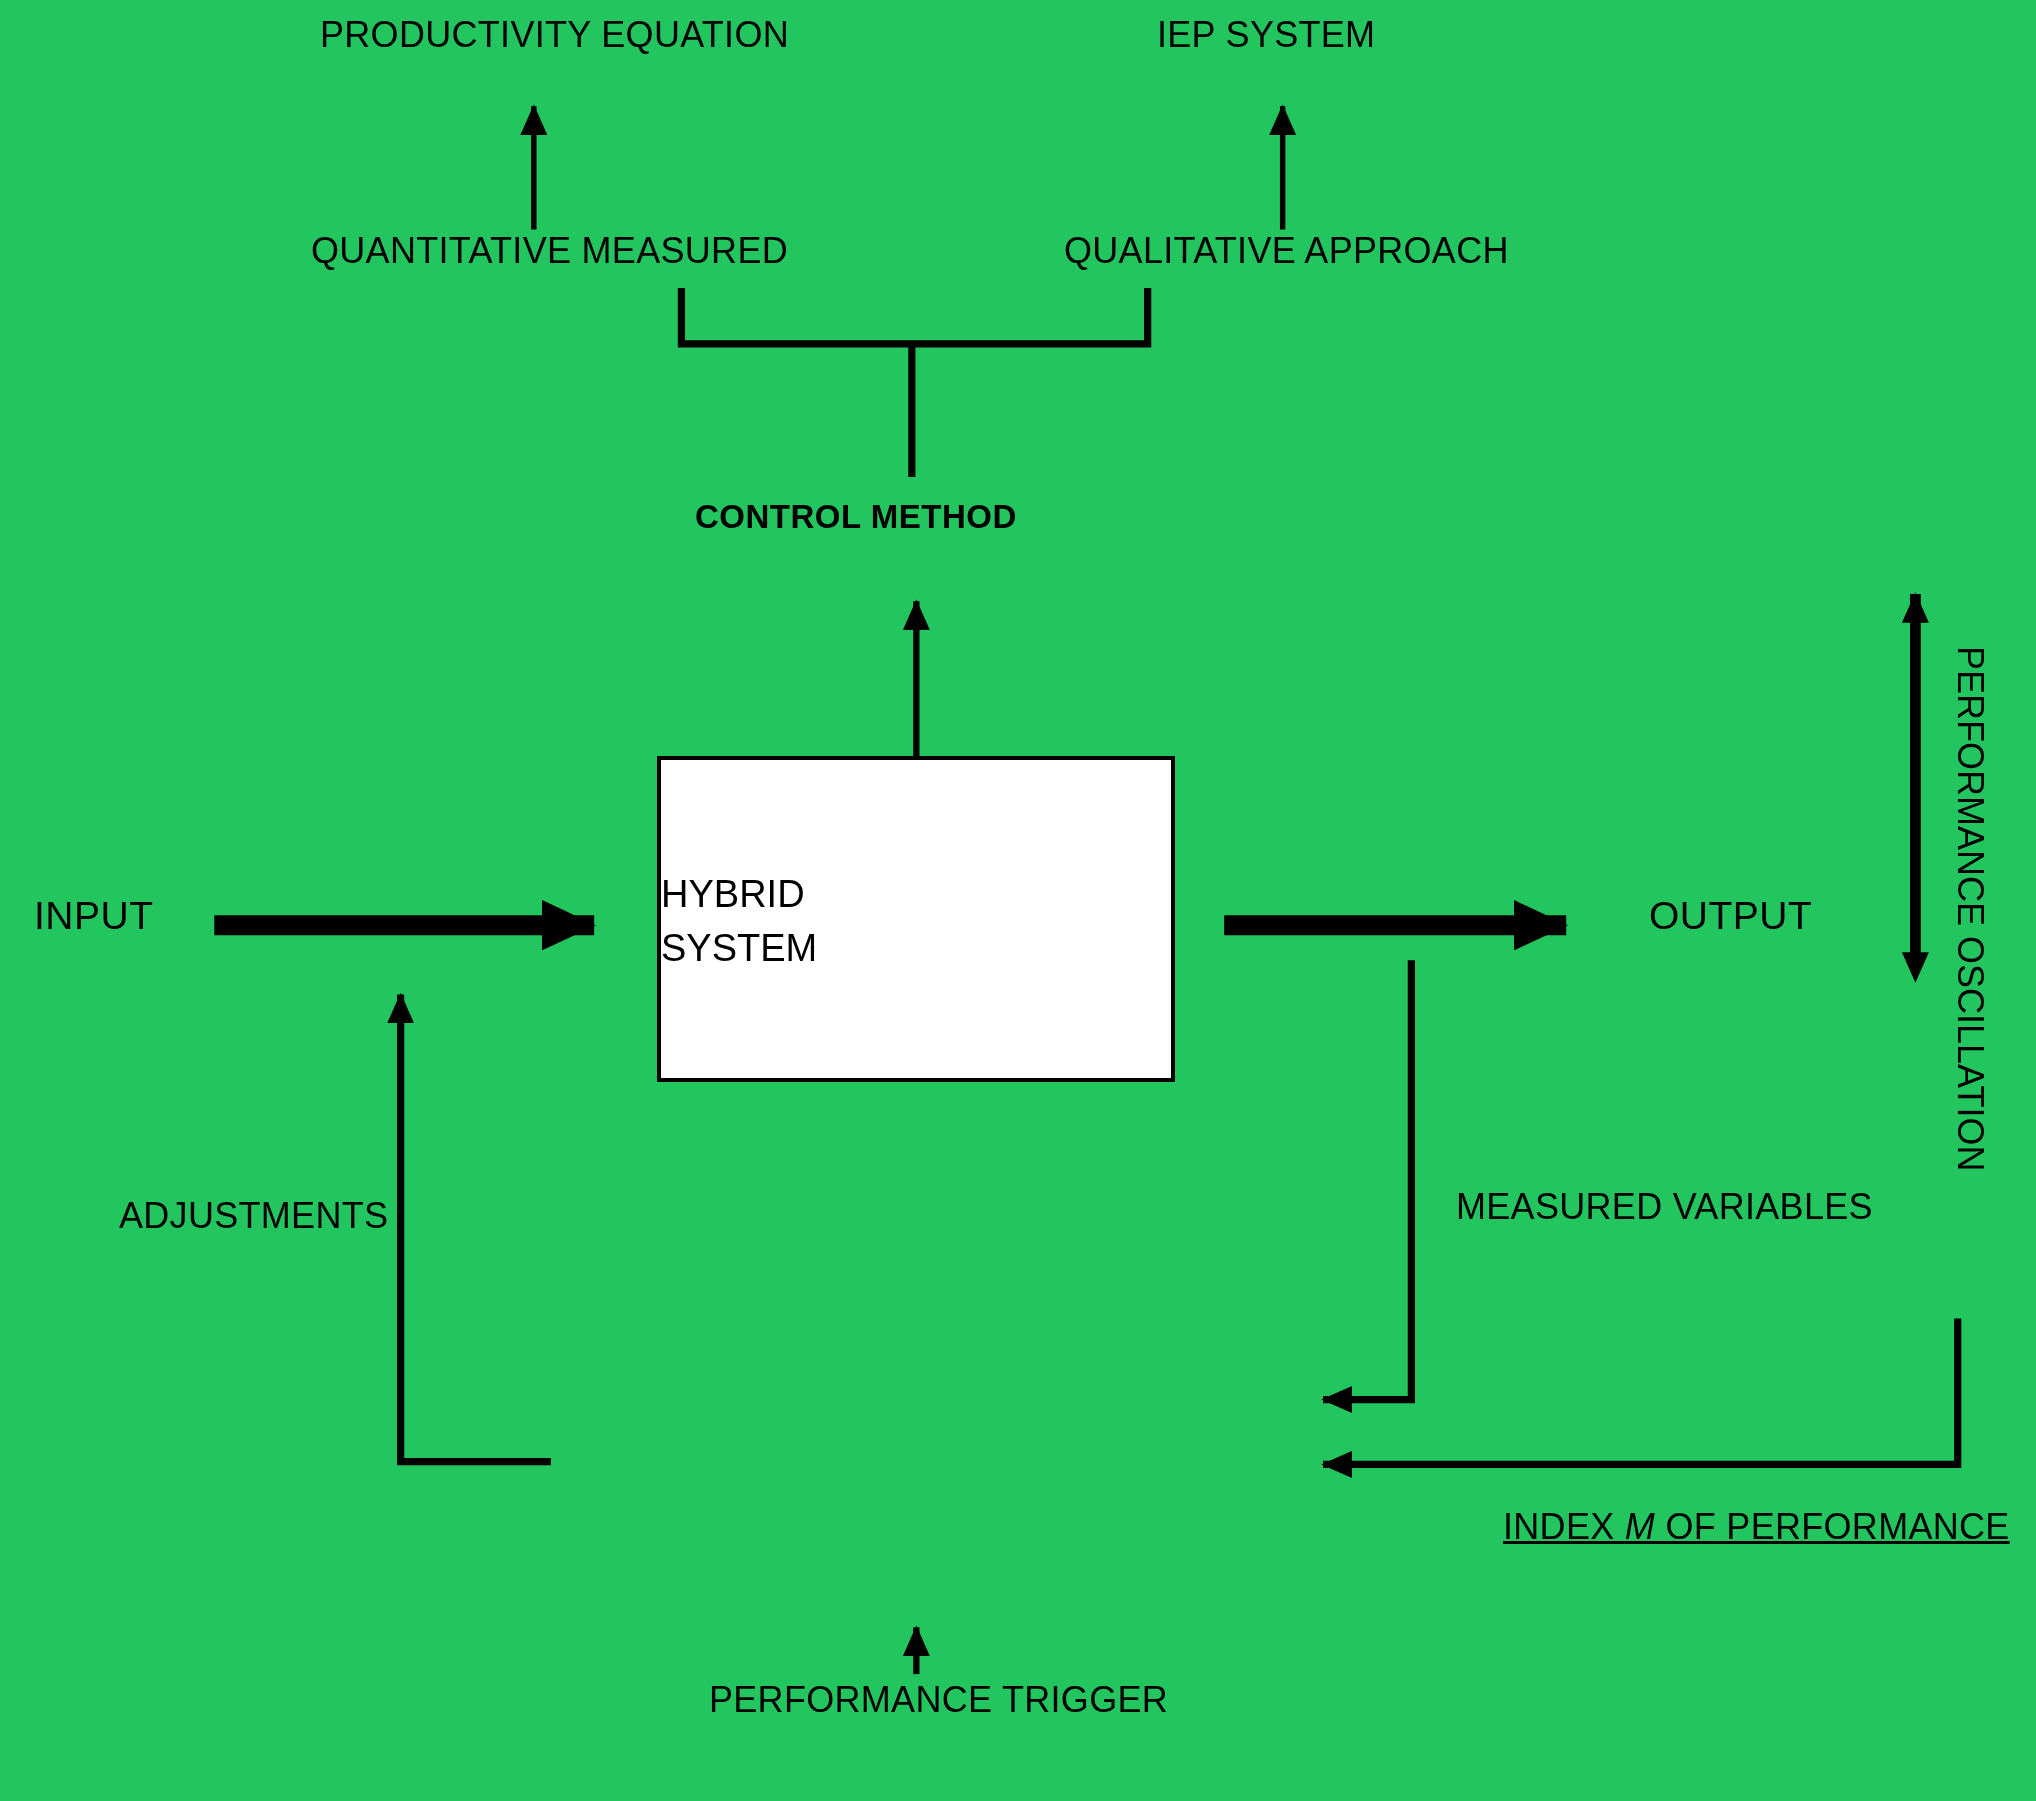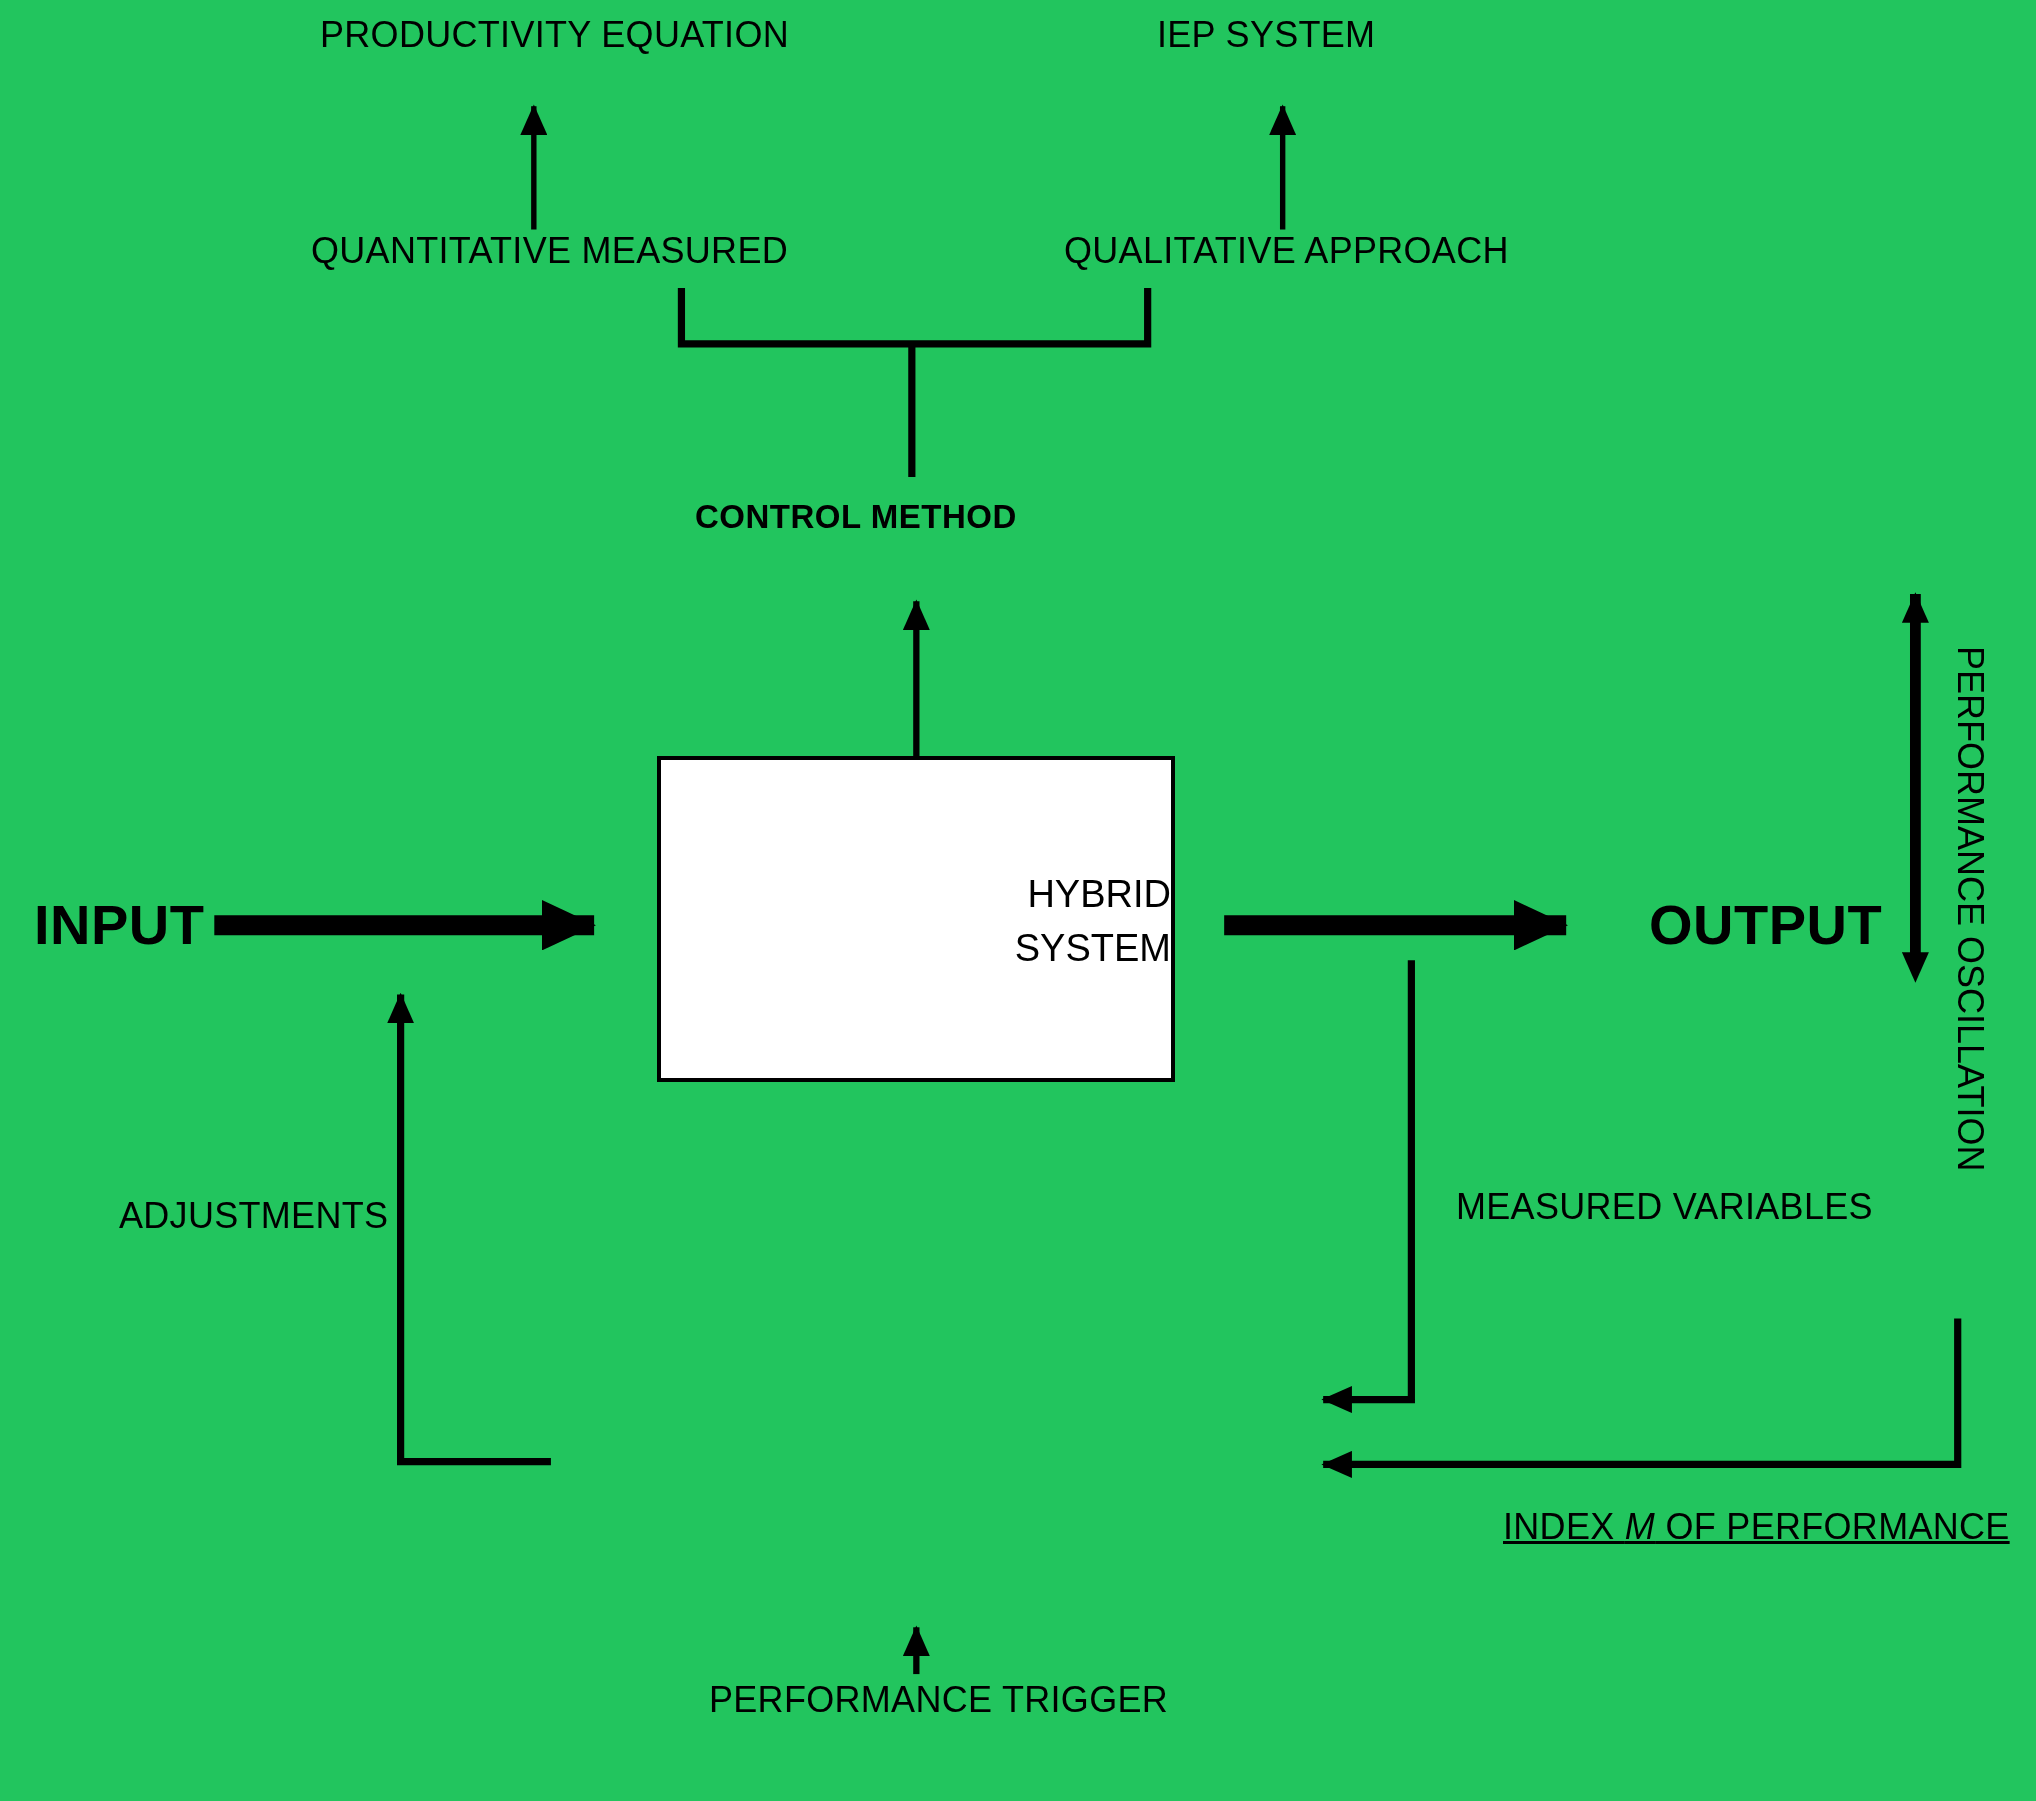--- a/index.html
+++ b/index.html
@@ -30,42 +30,42 @@
     color: #000;
     line-height: 1.05;
   }
   
   .cap {
     font-size: 36px;
     font-weight: 400;
     letter-spacing: 0.3px;
   }
   .control-method { font-size: 33px; font-weight: 700; letter-spacing: 0.5px; }
-  .io { font-size: 56px; font-weight: 700; letter-spacing: 0.5px; }
+  .io { font-size: 39px; font-weight: 400; letter-spacing: 0.5px; }
   .hybrid { font-size: 38px; font-weight: 400; text-align: center; }
   .ac-title { font-size: 44px; font-weight: 700; letter-spacing: 0.3px; }
   .ac-line { font-size: 36px; font-weight: 400; }
   .ital { font-style: italic; }
   
   .box {
     position: absolute;
     border: 4.5px solid #000;
     background: #ffffff;
     box-sizing: border-box;
   }
   .vert-text {
     position: absolute;
     transform-origin: left top;
     transform: rotate(90deg);
     font-size: 36px;
     white-space: nowrap;
   }
   .center-stack {
     position: absolute;
-    text-align: right;
+    text-align: left;
     width: 100%;
   }
 </style>
 </head>
 <body>
 
 <div id="canvas">
 
   <svg id="wires" viewBox="0 0 2263 2001">
     <defs>

